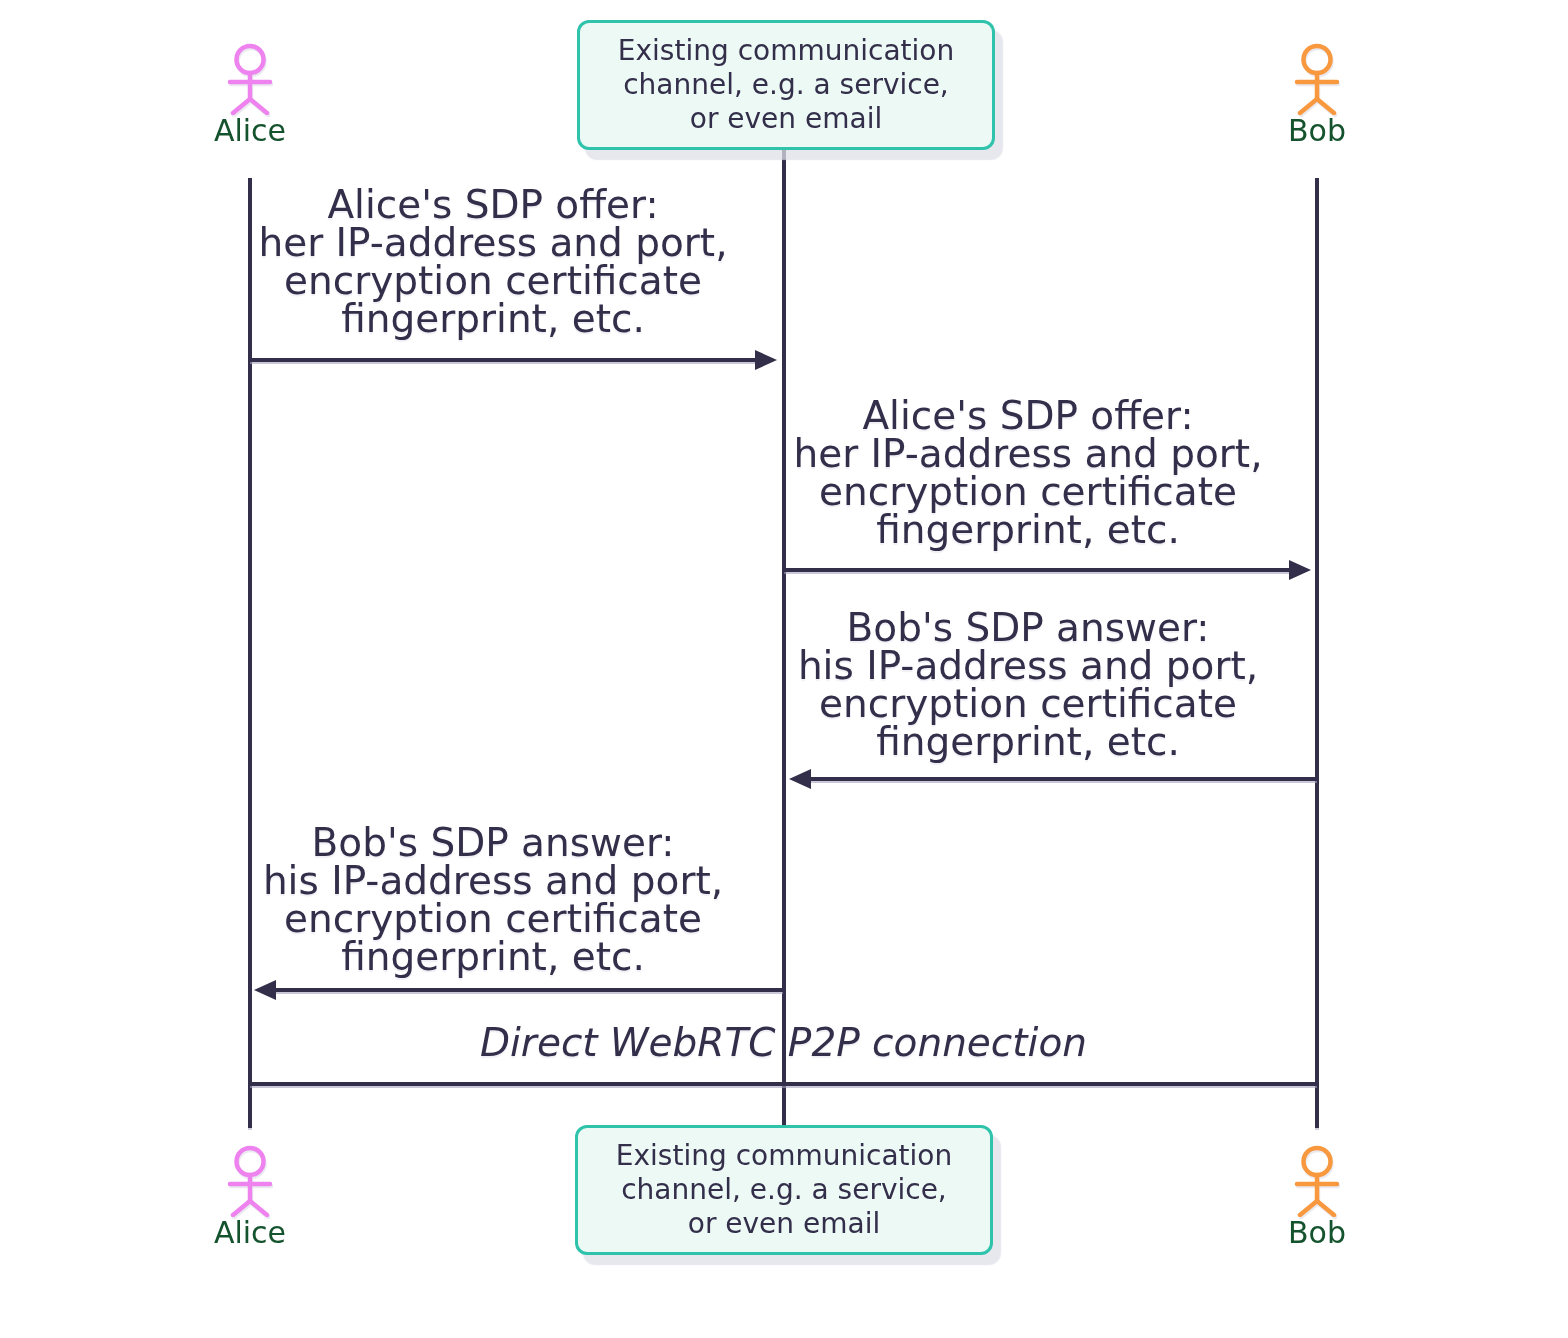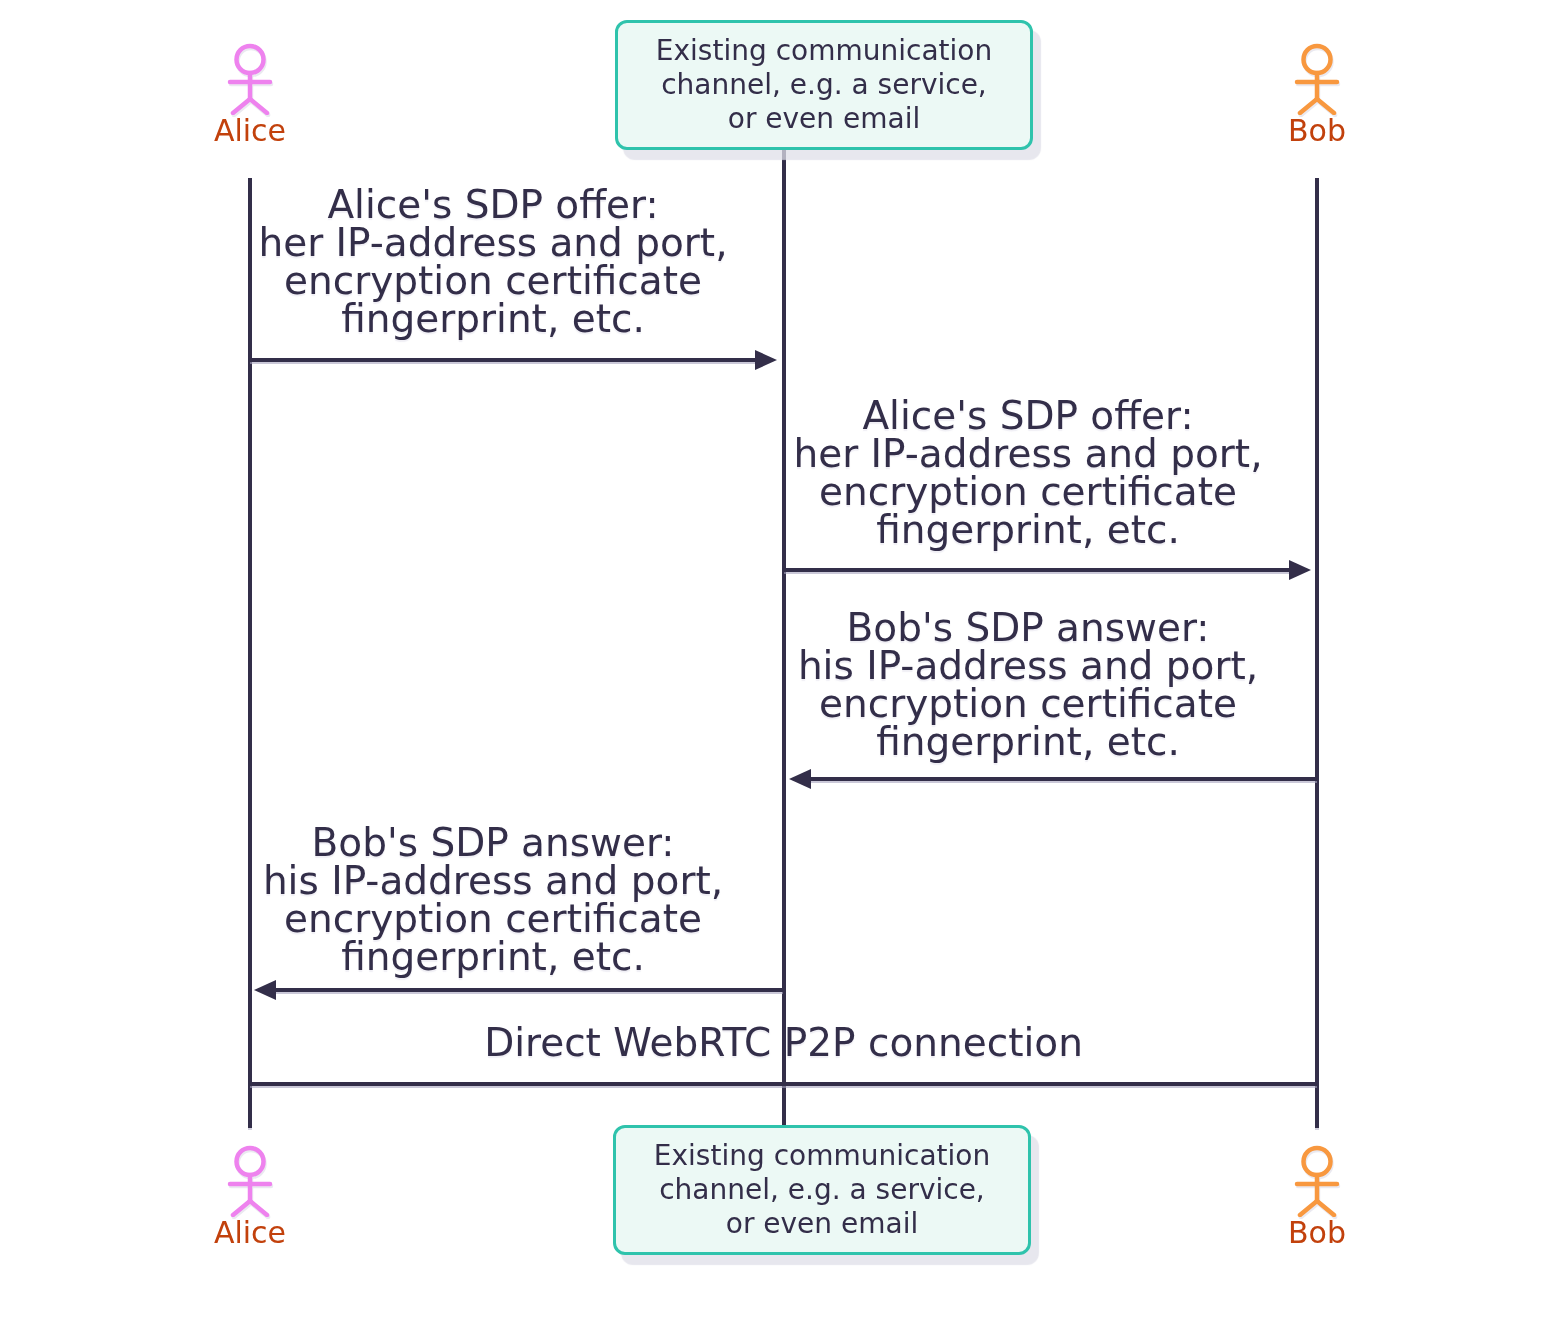--- a/index.html
+++ b/index.html
@@ -11,41 +11,40 @@
     font-family: "DejaVu Sans", sans-serif;
     color: #332e49;
     overflow: hidden;
   }
   .abs { position: absolute; }
   .actor-label {
     width: 120px;
     text-align: center;
     font-size: 30px;
     line-height: 34px;
-    color: #c2410c;
+    color: #14532d;
     z-index: 3;
   }
   .figure { filter: drop-shadow(1px 2px 0 rgba(186,183,205,0.30)); z-index: 3; }
   .note {
     box-sizing: border-box;
     width: 418px;
     height: 130px;
     background: #ecf9f5;
     border: 3.5px solid #2fc3ac;
     border-radius: 12px;
     box-shadow: 8px 10px 1px rgba(223,223,232,0.75);
     display: flex;
     align-items: center;
     justify-content: center;
     text-align: center;
     font-size: 28px;
     line-height: 34px;
     white-space: pre-line;
     z-index: 4;
-    margin-left: 38px;
   }
   .lifeline {
     width: 4px;
     background: #332e49;
     box-shadow: 0 2px 0 rgba(167,163,190,0.5);
     z-index: 1;
   }
   .msg-label {
     text-align: center;
     font-size: 39px;
@@ -129,21 +128,21 @@
   <div class="abs msg-line" style="left:811px; top:777px; width:506px;"></div>
   <div class="abs arrow-left" style="left:789px; top:769px;"></div>
 
   <div class="abs msg-label" style="left:250px; top:824px; width:486px;">Bob's SDP answer:
 his IP-address and port,
 encryption certificate
 fingerprint, etc.</div>
   <div class="abs msg-line" style="left:276px; top:988px; width:507px;"></div>
   <div class="abs arrow-left" style="left:254px; top:980px;"></div>
 
-  <div class="abs msg-label" style="left:250px; top:1024px; width:1067px;">Direct WebRTC P2P connection</div>
+  <div class="abs msg-label" style="left:250px; top:1024px; width:1067px;font-style:italic;">Direct WebRTC P2P connection</div>
   <div class="abs msg-line" style="left:250px; top:1082px; width:1067px;"></div>
 
   <div class="abs note" style="left:575px; top:1125px;">
     <span>Existing communication
 channel, e.g. a service,
 or even email</span>
   </div>
 
   <svg class="abs figure" style="left:218px; top:1145px;" width="64" height="72" viewBox="0 0 64 72" fill="none" stroke="#ee82ee" stroke-width="4.5" stroke-linecap="round">
     <circle cx="32" cy="16.5" r="13.5"></circle>

